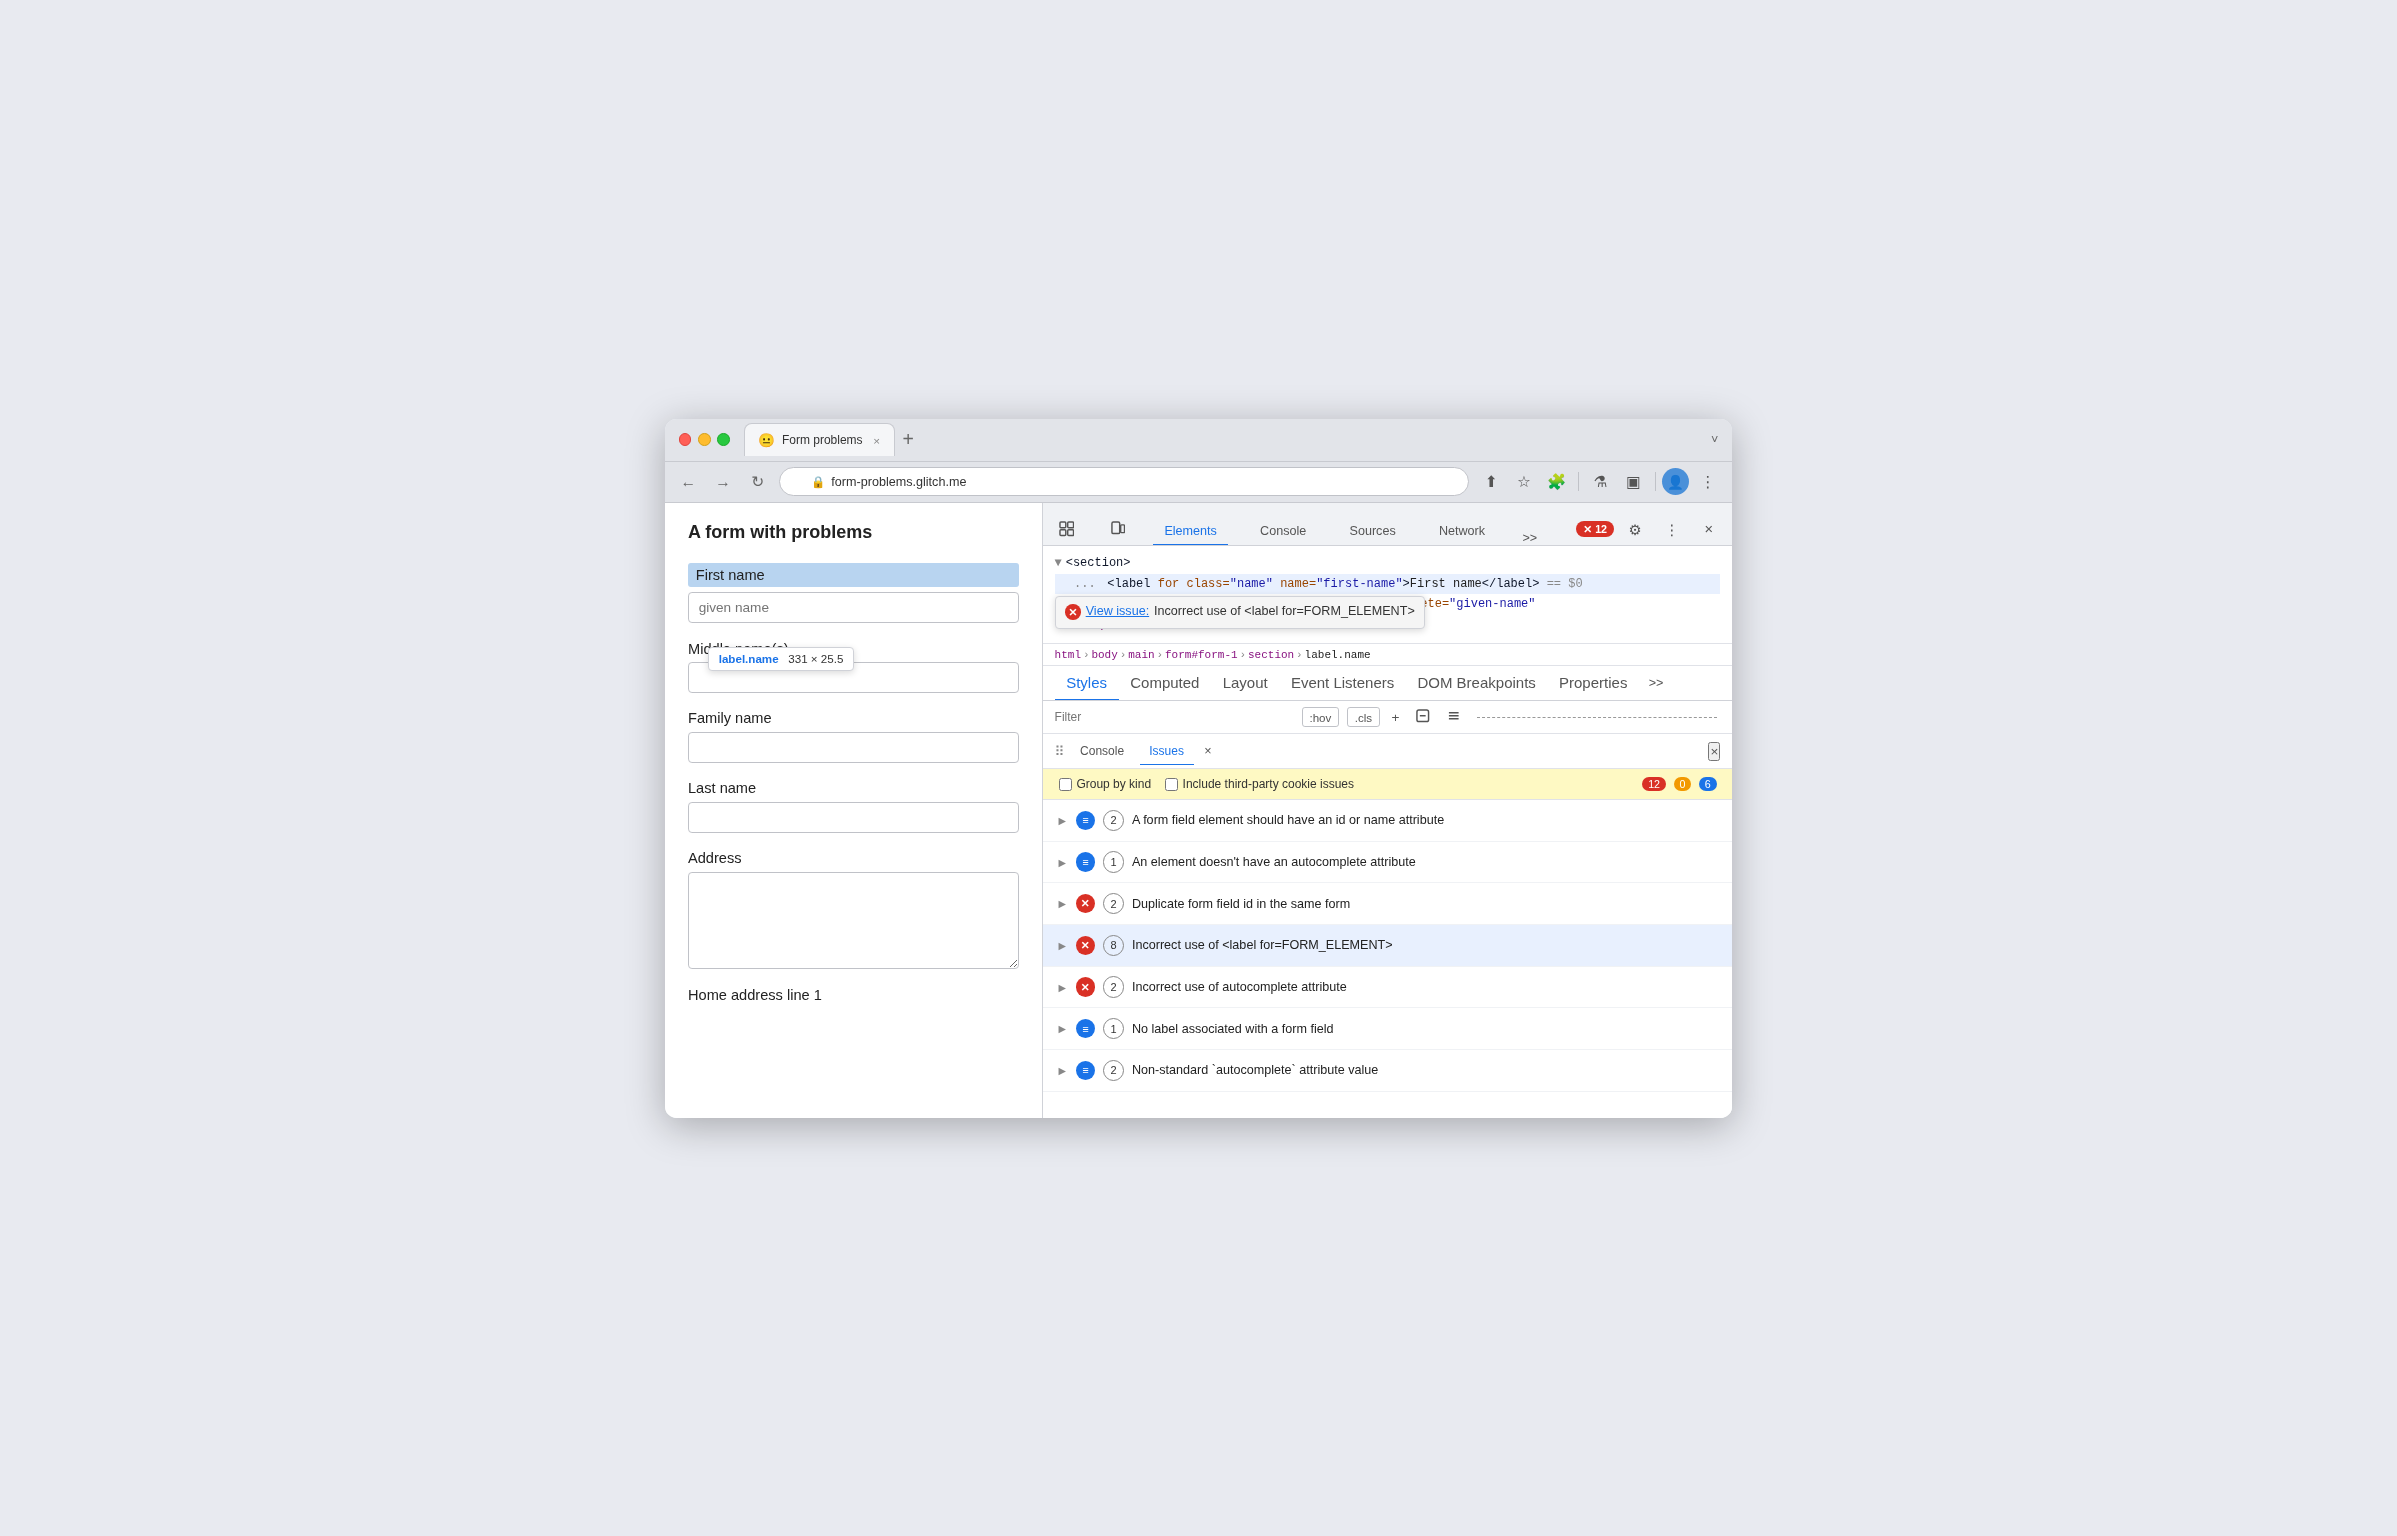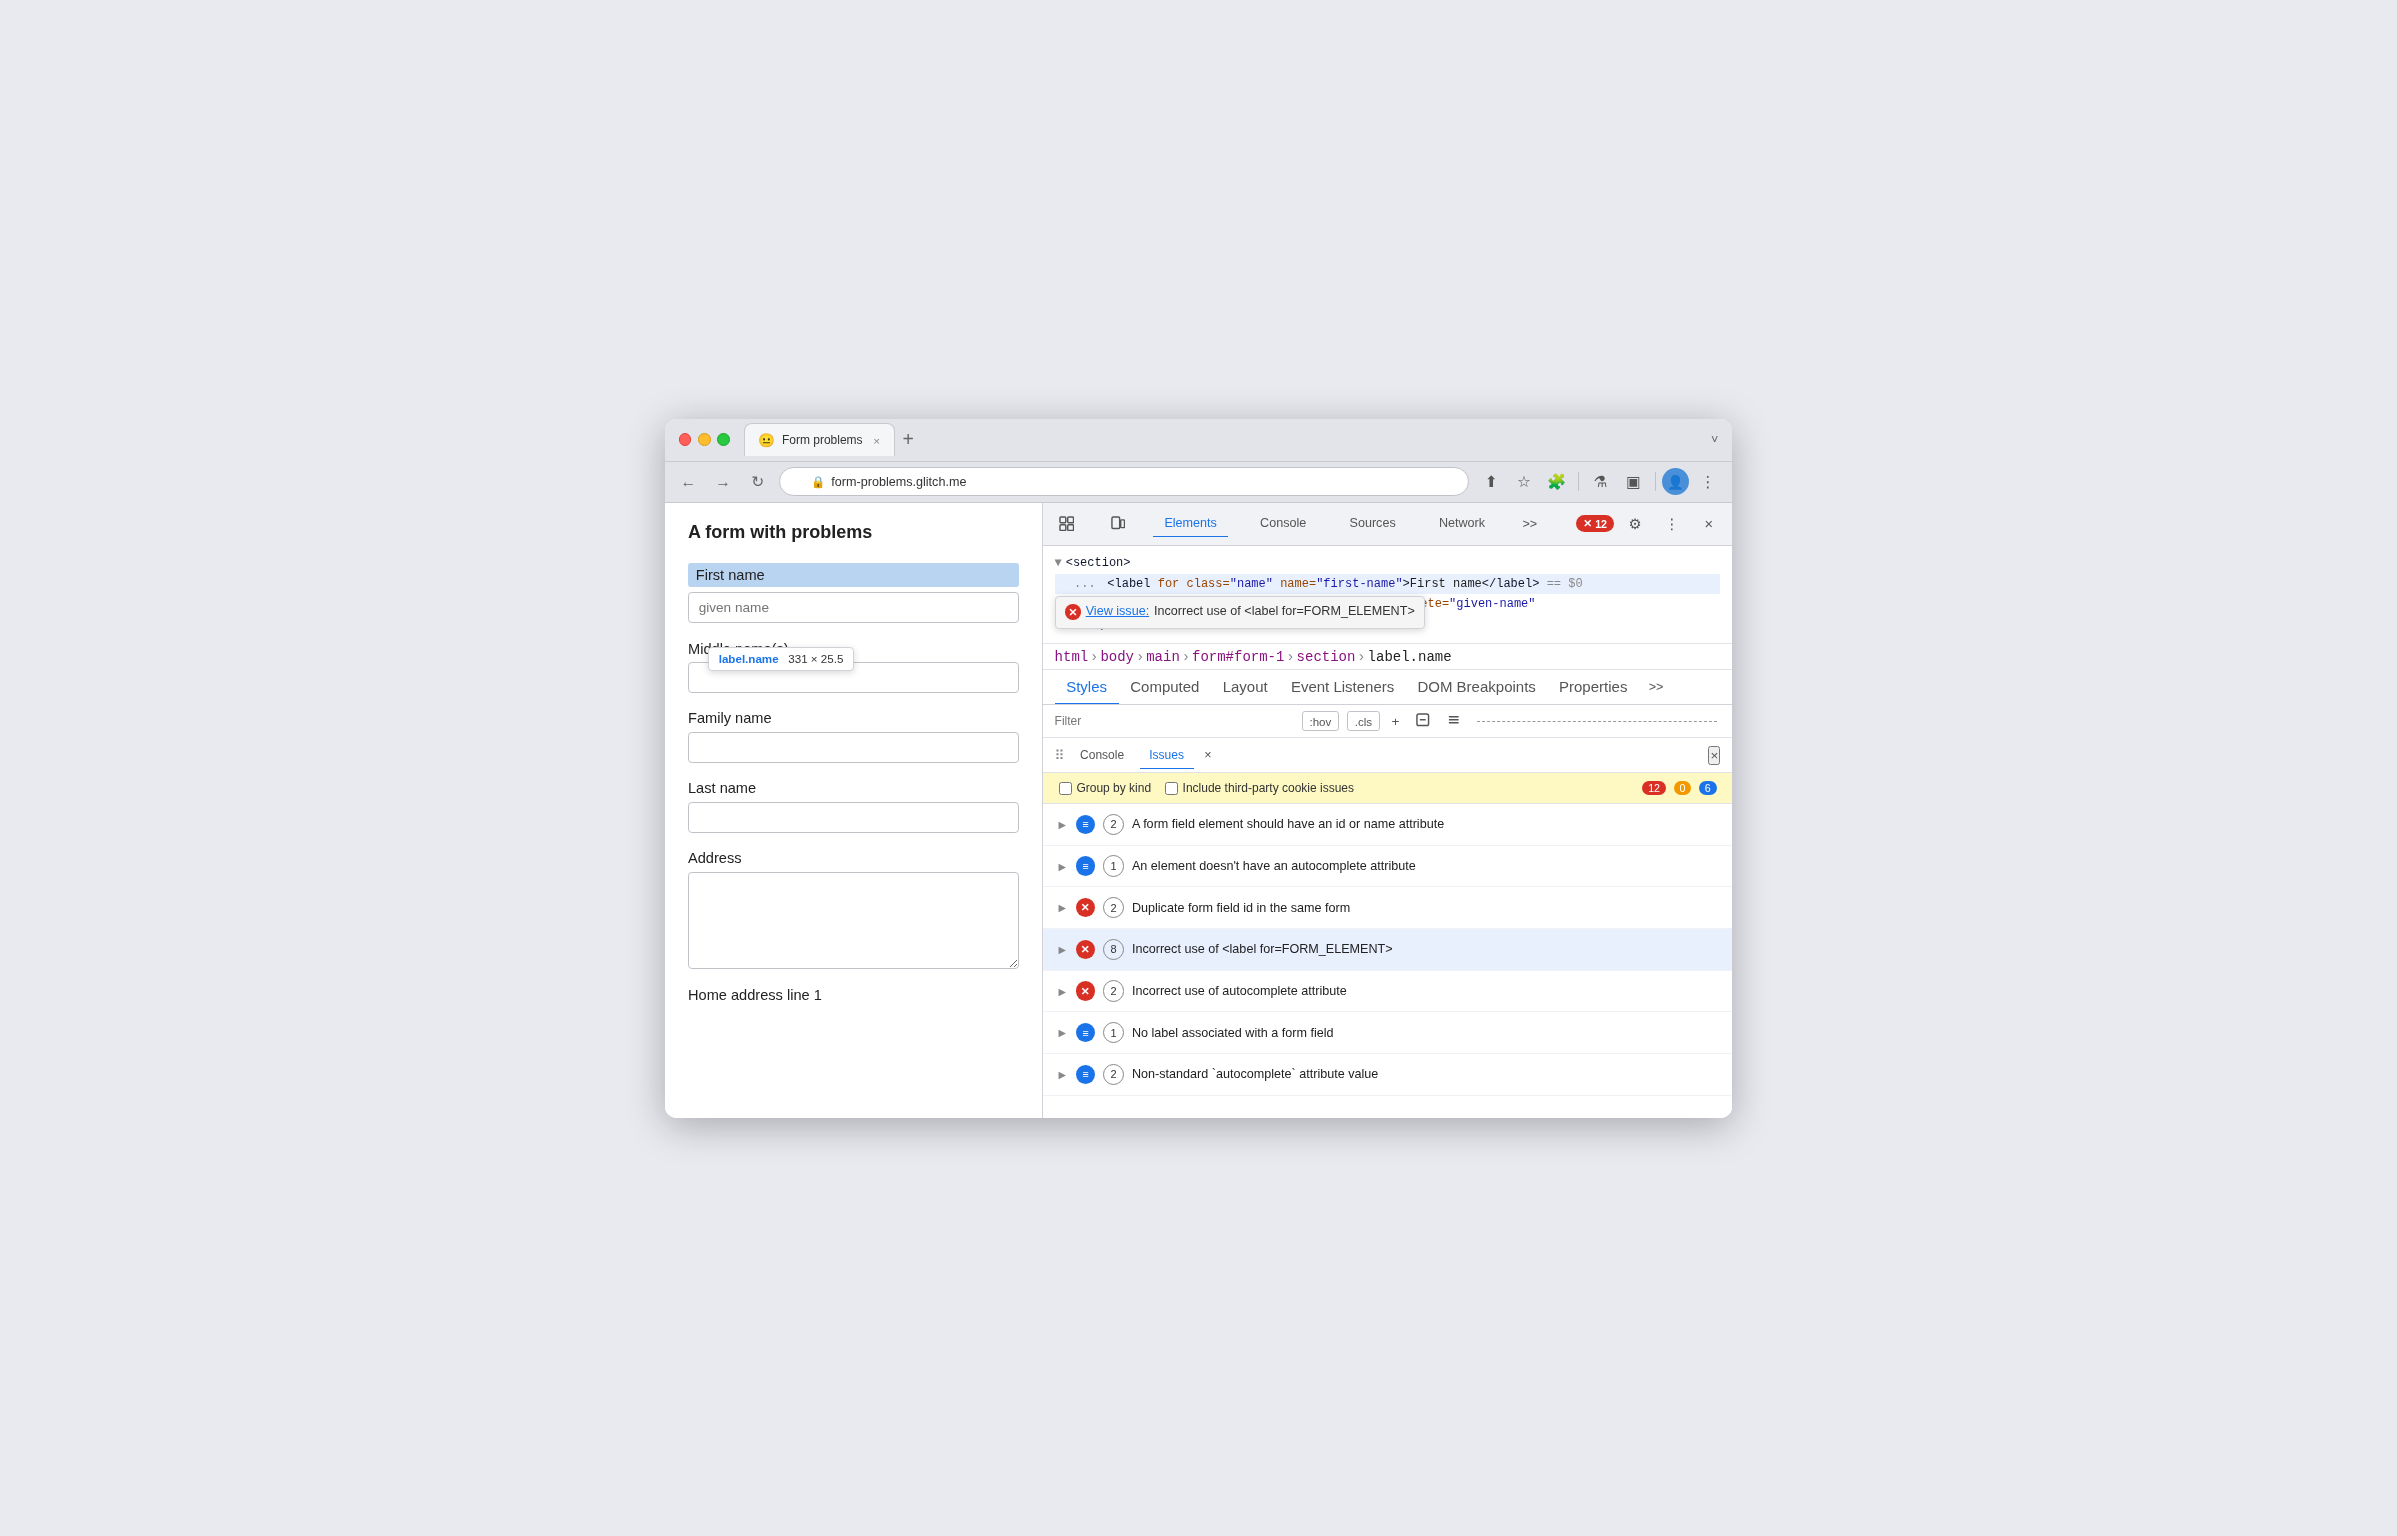--- a/index.html
+++ b/index.html
@@ -220,21 +220,21 @@
       background: #f8f9fa;
       display: flex;
       flex-direction: column;
       overflow: hidden;
     }
     
     .devtools-topbar {
       background: #f0f2f5;
       border-bottom: 1px solid #d0d2d8;
       display: flex;
-      align-items: center;
+      align-items: flex-end;
       padding: 0 7.8px;
       height: 43px;
       gap: 20px;
     }
     .devtools-icon-btn {
       background: none;
       border: none;
       color: #555;
       font-size: 14.6px;
       cursor: pointer;
@@ -314,21 +314,21 @@
     .inline-tooltip .err-x { color: #d93025; font-weight: bold; background: #d93025; color: white; border-radius: 50%; width: 15.5px; height: 15.5px; display:inline-flex; align-items:center; justify-content:center; font-size:10.7px; }
     .inline-tooltip a { color: #1a73e8; text-decoration: underline; cursor: pointer; }
     
     .breadcrumb-bar {
       background: white;
       border-bottom: 1px solid #e0e2e8;
       padding: 4.9px 11.6px;
       display: flex;
       align-items: center;
       gap: 1.9px;
-      font-size: 14px;
+      font-size: 11px;
       font-family: 'Courier New', Courier, monospace;
       flex-wrap: wrap;
     }
     .bc-item { color: #881280; cursor: pointer; }
     .bc-sep { color: #888; }
     .bc-item-active { color: #222; font-weight: 500; }
     
     .sub-tabs {
       background: white;
       display: flex;

